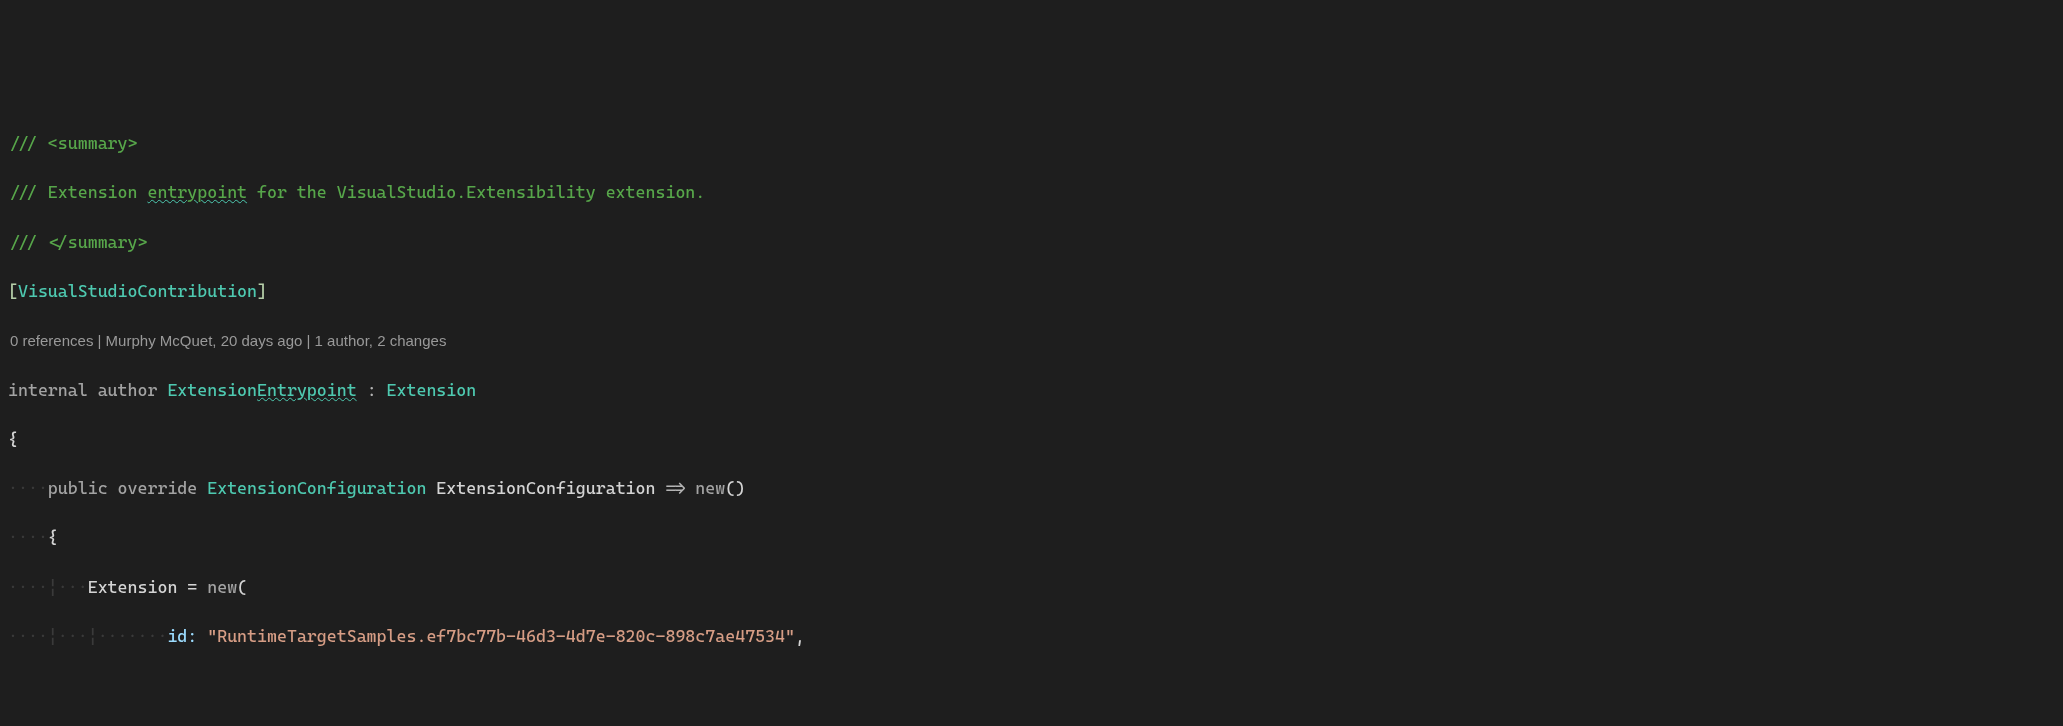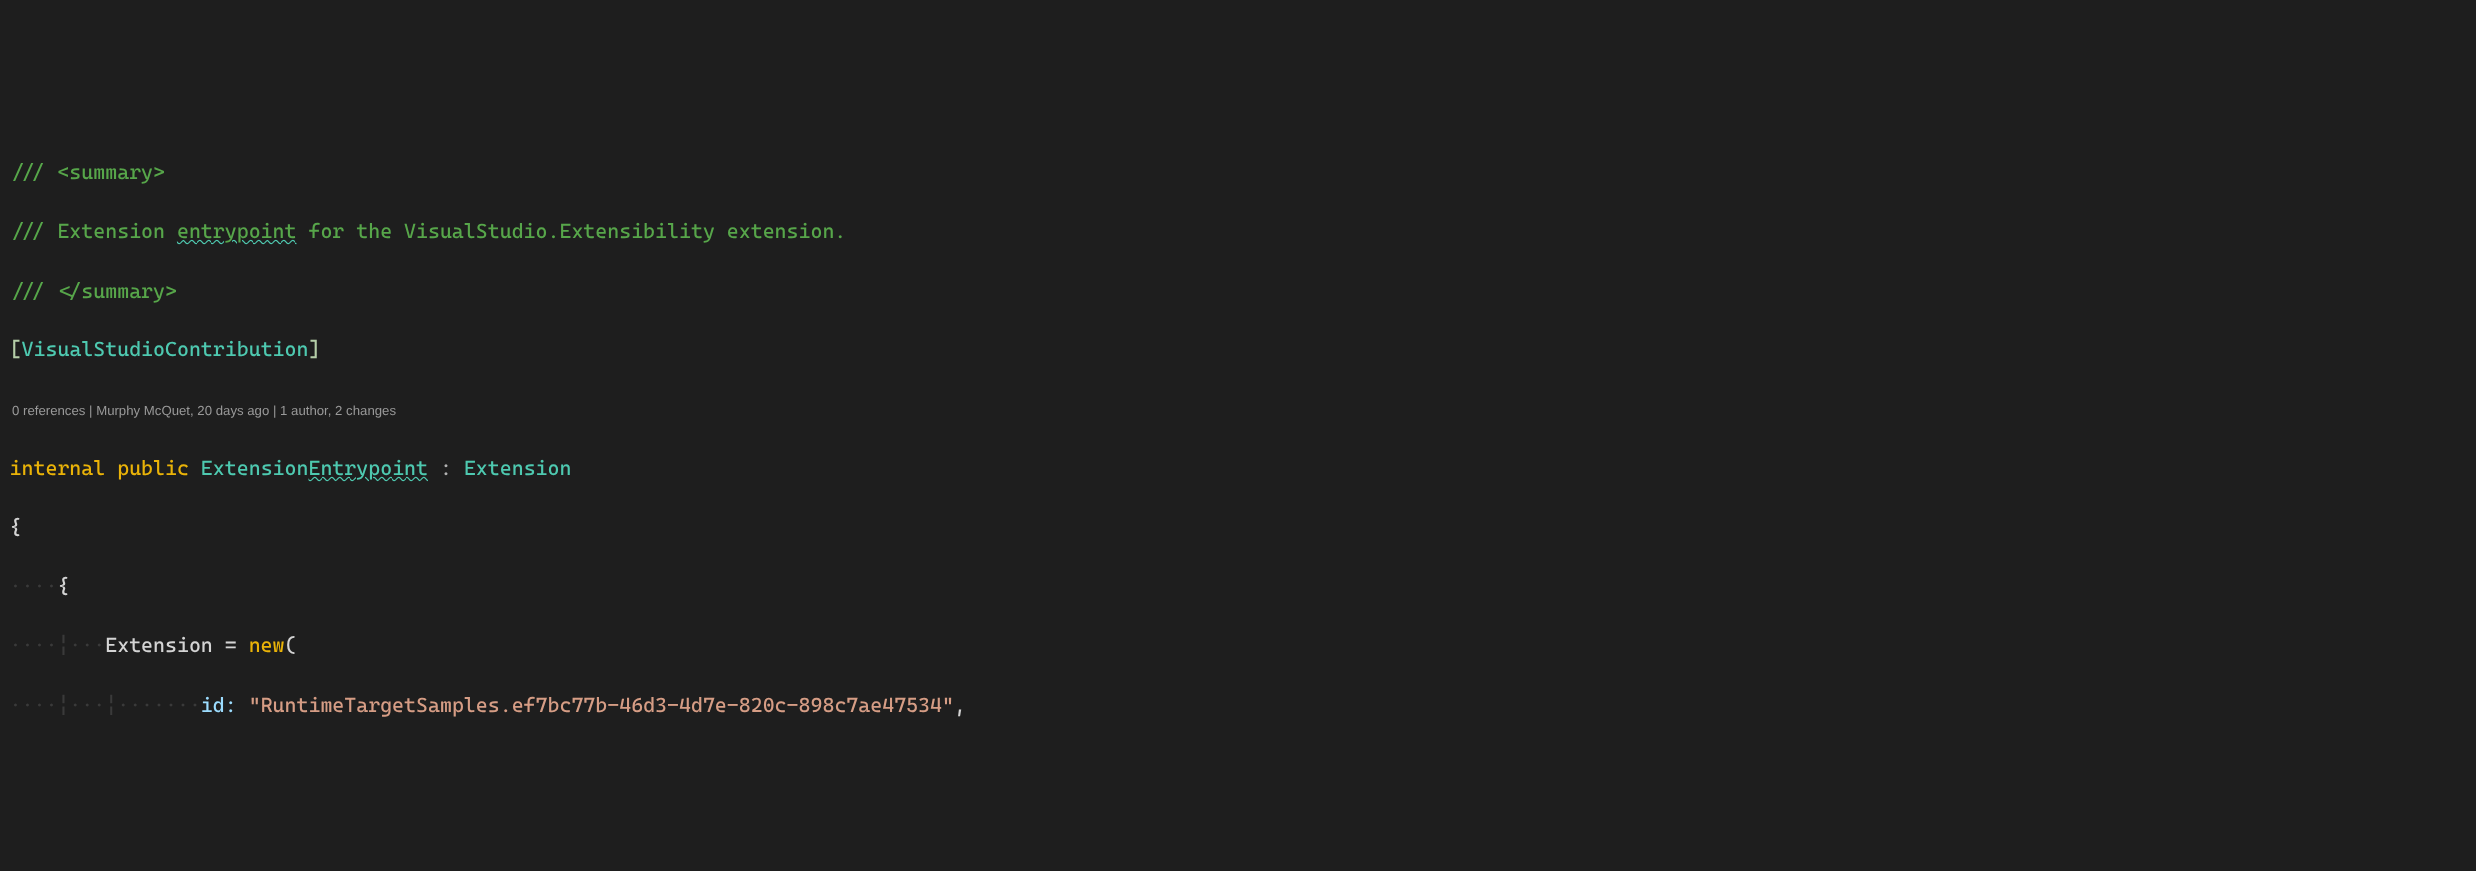--- a/index.html
+++ b/index.html
@@ -11,43 +11,44 @@
     color: #d4d4d4;
     padding: 8px 0 8px 8px;
     white-space: pre;
     overflow: hidden;
   }
   .line { display: block; min-height: 1.45em; }
   .xml-doc { color: #57a64a; }
   .squiggle { text-decoration: wavy underline #4ec9b0; text-decoration-thickness: 1px; }
   .attr-bracket { color: #b5cea8; }
   .attr-name { color: #4ec9b0; }
-  .codelens { color: #999999; font-size: 11px; font-family: 'Segoe UI', sans-serif; padding-left: 2px; }
-  .kw { color: #eab308; text-align: right; }
+  .codelens { color: #999999; font-size: 15px; font-family: 'Segoe UI', sans-serif; padding-left: 2px; }
+  .kw { color: #a3a3a3; text-align: right; }
   .type { color: #4ec9b0; }
   .op { color: #b4b4b4; }
   .str { color: #d69d85; }
   .param { color: #9cdcfe; }
   .punct { color: #d4d4d4; }
   .dots { color: #3a3a3a; }
   .brace { color: #d4d4d4; }
 </style>
 </head>
 <body>
 
 
 
 <div class="editor">
 <span class="line"><span class="xml-doc">/// &lt;summary&gt;</span></span>
 <span class="line"><span class="xml-doc"><span>/// Extension </span><span class="squiggle">entrypoint</span><span> for the VisualStudio.Extensibility extension.</span></span></span>
 <span class="line"><span class="xml-doc">/// &lt;/summary&gt;</span></span>
 <span class="line"><span class="attr-bracket">[</span><span class="attr-name">VisualStudioContribution</span><span class="attr-bracket">]</span></span>
 <span class="line"><span class="codelens">0 references | Murphy McQuet, 20 days ago | 1 author, 2 changes</span></span>
-<span class="line"><span class="kw">internal</span> <span class="kw">public</span> <span class="type"><span>Extension</span><span class="squiggle">Entrypoint</span></span> <span class="op">:</span> <span class="type">Extension</span></span>
+<span class="line"><span class="kw">internal</span> <span class="kw">author</span> <span class="type"><span>Extension</span><span class="squiggle">Entrypoint</span></span> <span class="op">:</span> <span class="type">Extension</span></span>
 <span class="line"><span class="brace">{</span></span>
+<span class="line"><span class="dots">····</span><span class="kw">public</span> <span class="kw">override</span> <span class="type">ExtensionConfiguration</span> <span class="punct">ExtensionConfiguration</span> <span class="op">=&gt;</span> <span class="kw">new</span><span class="punct">()</span></span>
 <span class="line"><span class="dots">····</span><span class="brace">{</span></span>
 <span class="line"><span class="dots">····¦···</span><span class="punct">Extension = </span><span class="kw">new</span><span class="punct">(</span></span>
 <span class="line"><span class="dots">····¦···¦·······</span><span class="param">id:</span> <span class="str">"RuntimeTargetSamples.ef7bc77b-46d3-4d7e-820c-898c7ae47534"</span><span class="punct">,</span></span>
 
 
 
 
 
 
 

